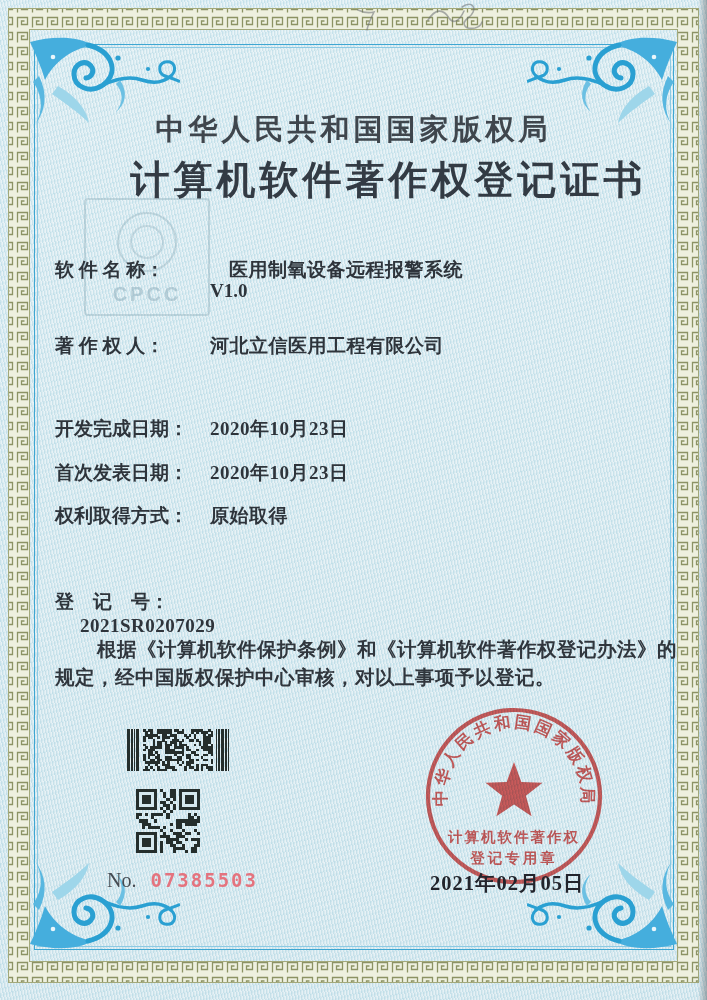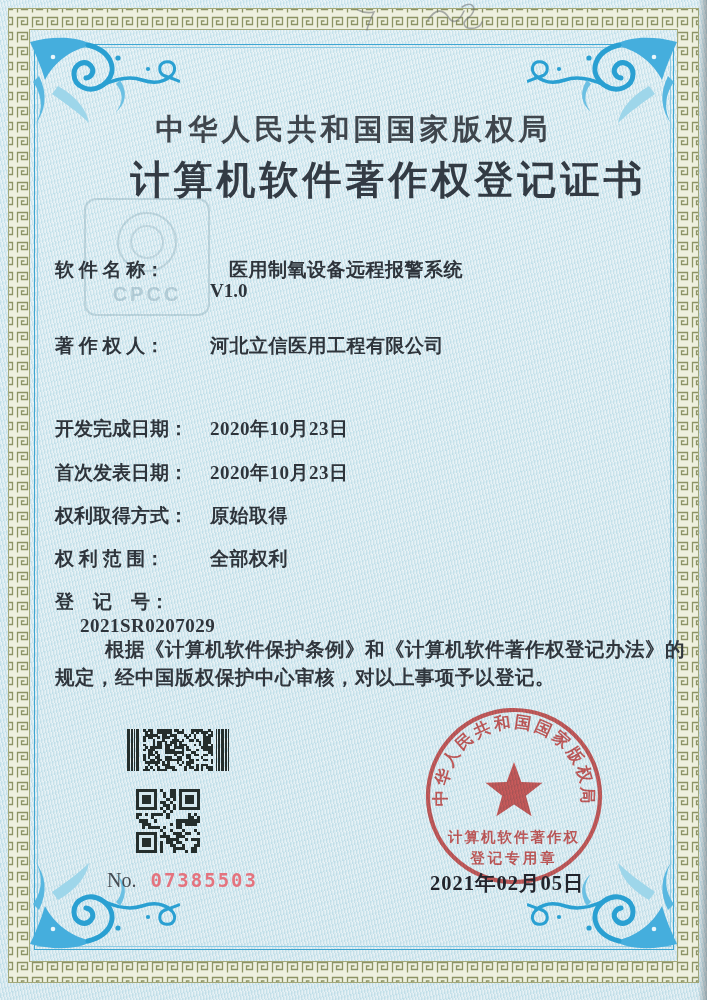--- a/index.html
+++ b/index.html
@@ -36,25 +36,25 @@
   .certno .cn-val{margin-left:16px;}
 
   .row{position:absolute;left:55px;display:flex;z-index:10;}
   .row .lbl{width:130px;font-size:19px;font-weight:700;color:#2e343b;white-space:pre;}
   .row .val{margin-left:25px;font-size:19px;font-weight:600;color:#2e343b;letter-spacing:0.5px;}
   .val-line2{position:absolute;left:210px;top:280px;font-size:19px;font-weight:600;color:#2e343b;z-index:10;}
   .r1{top:257px;gap:19px;} .r2{top:333px;} .r3{top:416px;} .r4{top:460px;}
   .r5{top:503px;} .r6{top:546px;} .r7{top:589px;flex-direction:column;}
 
   .stmt{position:absolute;font-size:19.5px;font-weight:600;color:#30363d;letter-spacing:0.5px;z-index:10;}
-  .stmt.l1{left:97px;top:636px;margin-left:8px;}
+  .stmt.l1{left:97px;top:636px;}
   .stmt.l2{left:55px;top:664px;}
 
   .watermark{position:absolute;left:84px;top:198px;width:122px;height:114px;
-    border:2px solid rgba(140,172,186,0.40);border-radius:12px;z-index:6;}
+    border:2px solid rgba(140,172,186,0.40);border-radius:4px;z-index:6;}
   .watermark .wm-ring{position:absolute;left:31px;top:12px;width:56px;height:56px;border-radius:50%;
     border:2px solid rgba(140,172,186,0.40);}
   .watermark .wm-ring::after{content:"";position:absolute;left:11px;top:11px;width:30px;height:30px;
     border-radius:50%;border:2px solid rgba(140,172,186,0.35);}
   .watermark .wm-text{position:absolute;left:0;bottom:8px;width:100%;text-align:center;
     font-size:20px;font-weight:700;letter-spacing:3px;color:rgba(140,172,186,0.5);
     font-family:"Liberation Sans","DejaVu Sans",sans-serif;}
 
   .barcode{position:absolute;left:127px;top:729px;z-index:10;}
   .qrcode{position:absolute;left:136px;top:789px;z-index:10;}
@@ -149,24 +149,20 @@
     <span class="lbl">开发完成日期：</span>
     <span class="val">2020年10月23日</span>
   </div>
   <div class="row r4">
     <span class="lbl">首次发表日期：</span>
     <span class="val">2020年10月23日</span>
   </div>
   <div class="row r5">
     <span class="lbl">权利取得方式：</span>
     <span class="val">原始取得</span>
-  </div>
-  <div class="row r6">
-    <span class="lbl">权 利 范 围：</span>
-    <span class="val">全部权利</span>
   </div>
   <div class="row r7">
     <span class="lbl">登　记　号：</span>
     <span class="val">2021SR0207029</span>
   </div>
 
   <div class="stmt l1">根据《计算机软件保护条例》和《计算机软件著作权登记办法》的</div>
   <div class="stmt l2">规定，经中国版权保护中心审核，对以上事项予以登记。</div>
 
   <svg class="barcode" id="barcode-svg" width="114" height="42" viewBox="0 0 114 42" shape-rendering="crispEdges">

